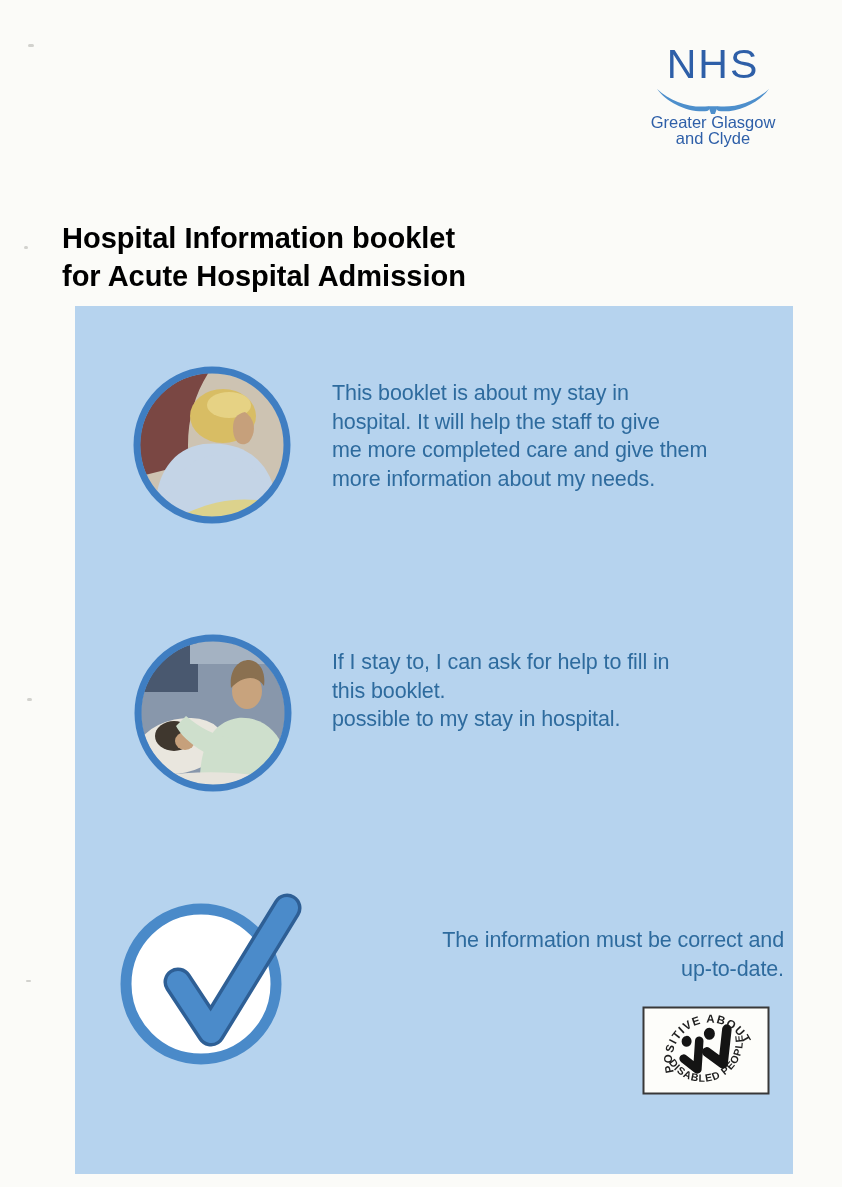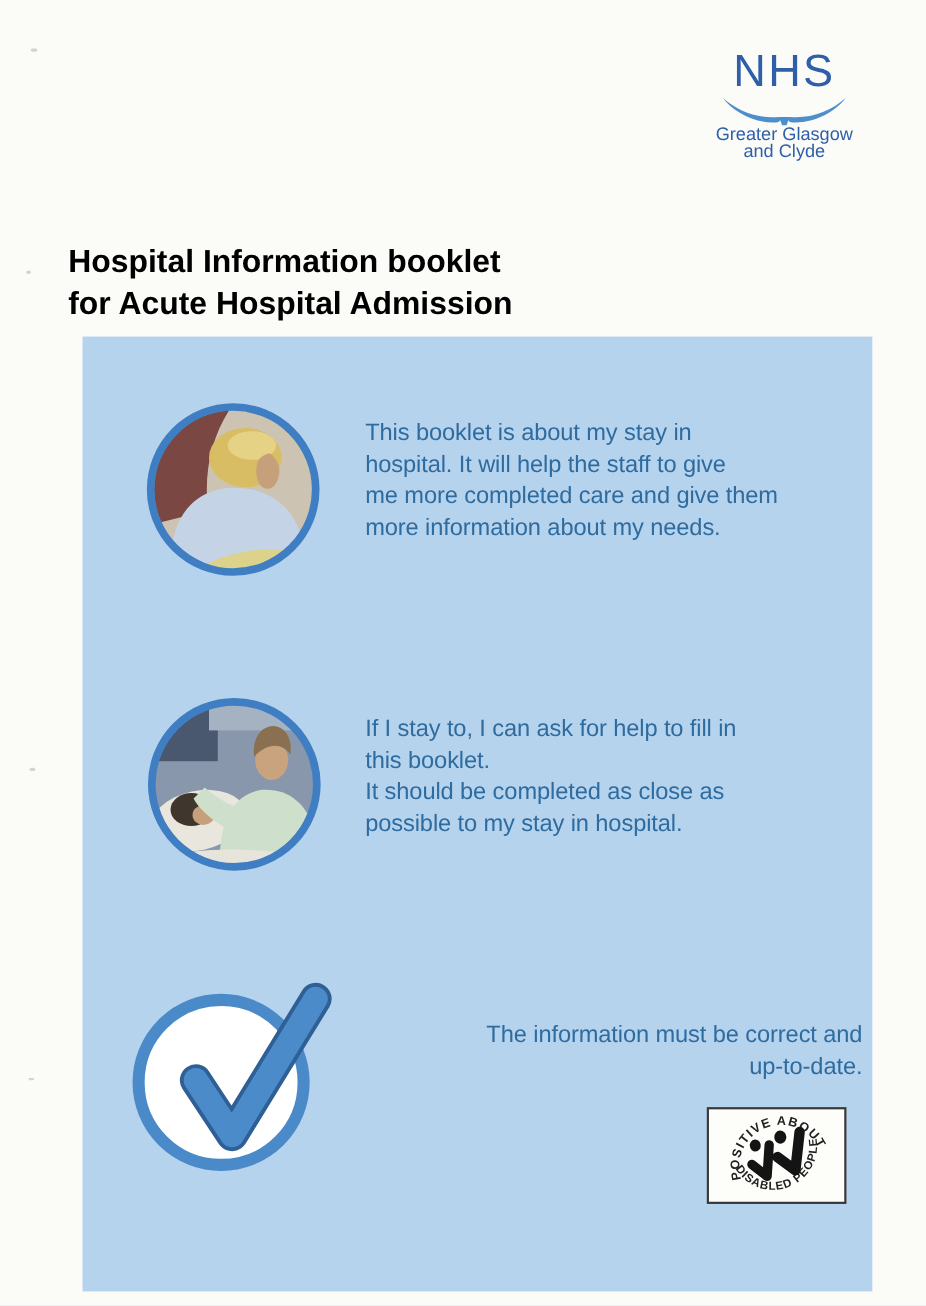--- a/index.html
+++ b/index.html
@@ -166,21 +166,20 @@
         <path d="M0,158 L158,158 L158,148 C100,134 44,136 0,148 Z" fill="#e7e4dc"></path>
         <ellipse cx="113" cy="57" rx="15" ry="18" fill="#c8a37d"></ellipse>
         <path d="M97,54 C95,36 104,26 115,26 C126,27 132,38 130,52 C122,40 108,42 97,54 Z" fill="#8a7050"></path>
       </g>
       <circle cx="79" cy="79" r="75" fill="none" stroke="#3f7ec2" stroke-width="7"></circle>
     </svg>
 
     <div class="text text2">
       <div>If I stay to, I can ask for help to fill in</div>
       <div>this booklet.</div>
-      <div>It should be completed as close as</div>
       <div>possible to my stay in hospital.</div>
     </div>
 
     <svg class="check-svg" viewBox="0 0 200 200" aria-hidden="true">
       <circle cx="90" cy="100" r="75" fill="#ffffff" stroke="#4a8ac9" stroke-width="11"></circle>
       <path d="M67,98 L100,148 L176,24" fill="none" stroke="#2e5f95" stroke-width="29" stroke-linecap="round" stroke-linejoin="round"></path>
       <path d="M67,98 L100,148 L176,24" fill="none" stroke="#4b8bca" stroke-width="22" stroke-linecap="round" stroke-linejoin="round"></path>
     </svg>
 
     <div class="text text3">

